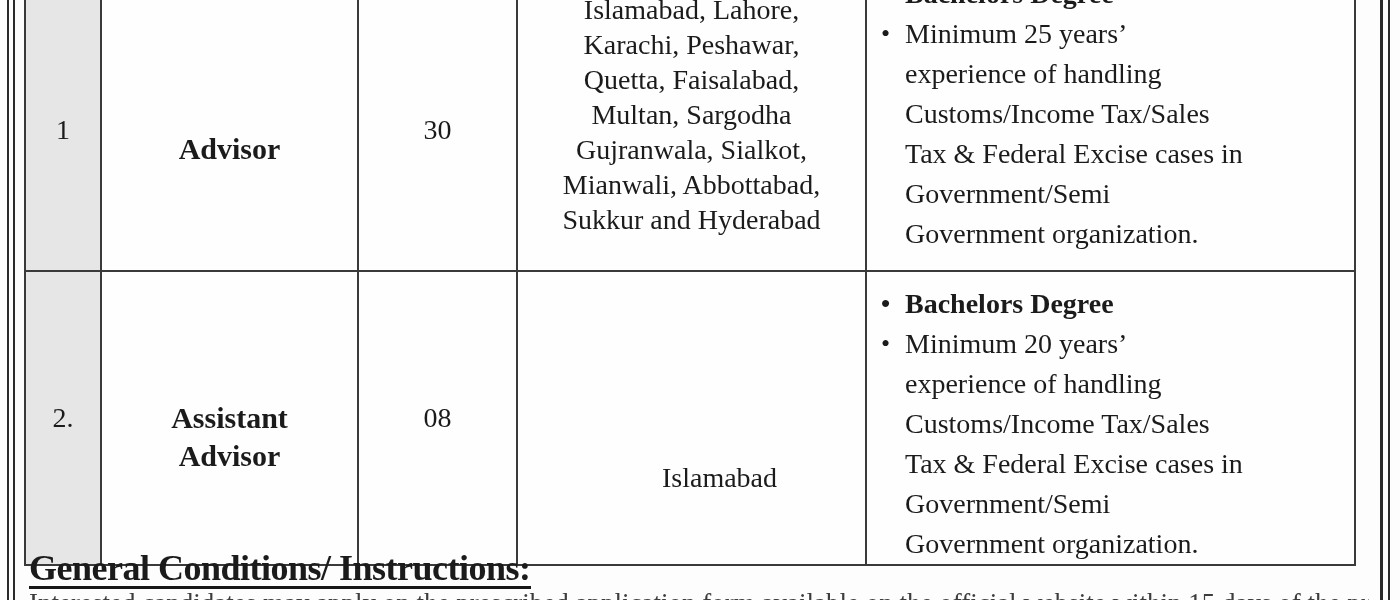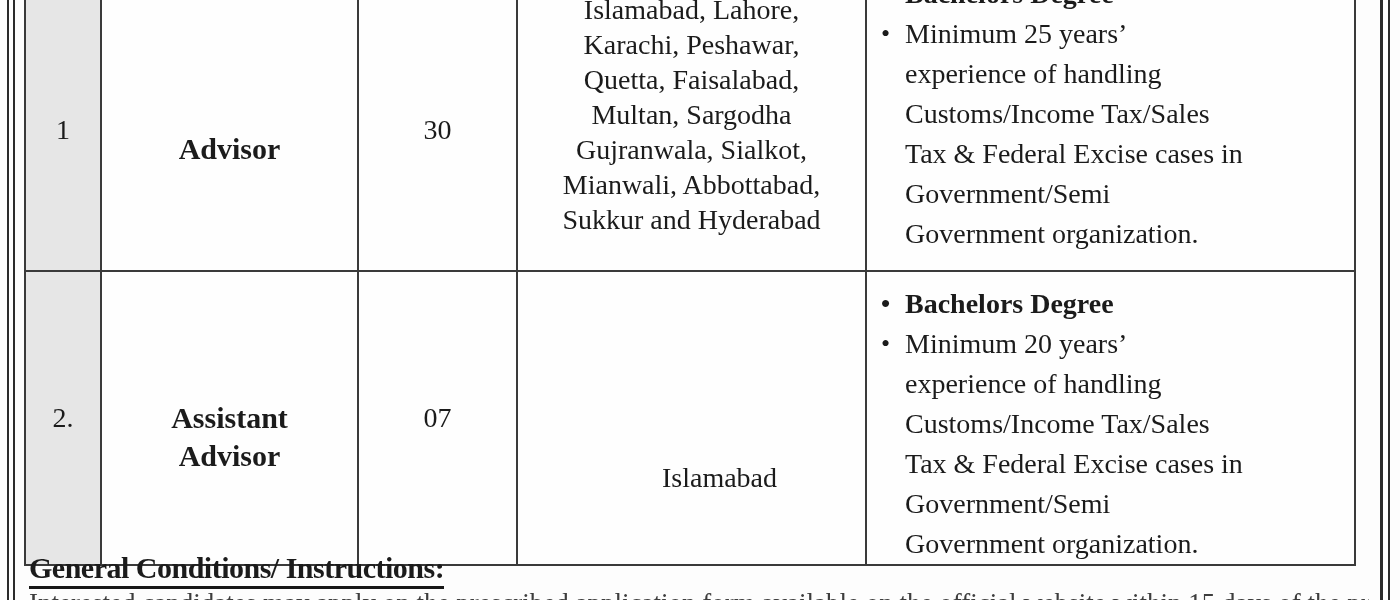--- a/index.html
+++ b/index.html
@@ -79,21 +79,21 @@
   ul.req-list li.b1 { font-weight: bold; }
 
   .footer {
     position: absolute;
     left: 29px; top: 551px;
     width: 1345px;
   }
   .gc-heading {
     display: inline-block;
     font-weight: bold;
-    font-size: 30px;
+    font-size: 36px;
     line-height: 34px;
     border-bottom: 3px solid #171717;
     padding-bottom: 1px;
     letter-spacing: -0.5px;
   }
   .clipped-line {
     position: absolute;
     left: 29px; top: 585px;
     width: 1340px;
     font-size: 27px;
@@ -153,21 +153,21 @@
   </tr>
   <tr class="row-2">
     <td class="sno">
       <span>2.</span>
     </td>
     <td class="pos">
       <span>Assistant
 Advisor</span>
     </td>
     <td class="cnt">
-      <span>07</span>
+      <span>08</span>
     </td>
     <td class="loc">
       <span class="loc-islamabad">Islamabad</span>
     </td>
     <td class="req">
       <ul class="req-list">
         <li class="b1"><span class="blt">•</span><span>Bachelors Degree</span></li>
         <li><span class="blt">•</span><span>Minimum 20 years’
 experience of handling
 Customs/Income Tax/Sales

